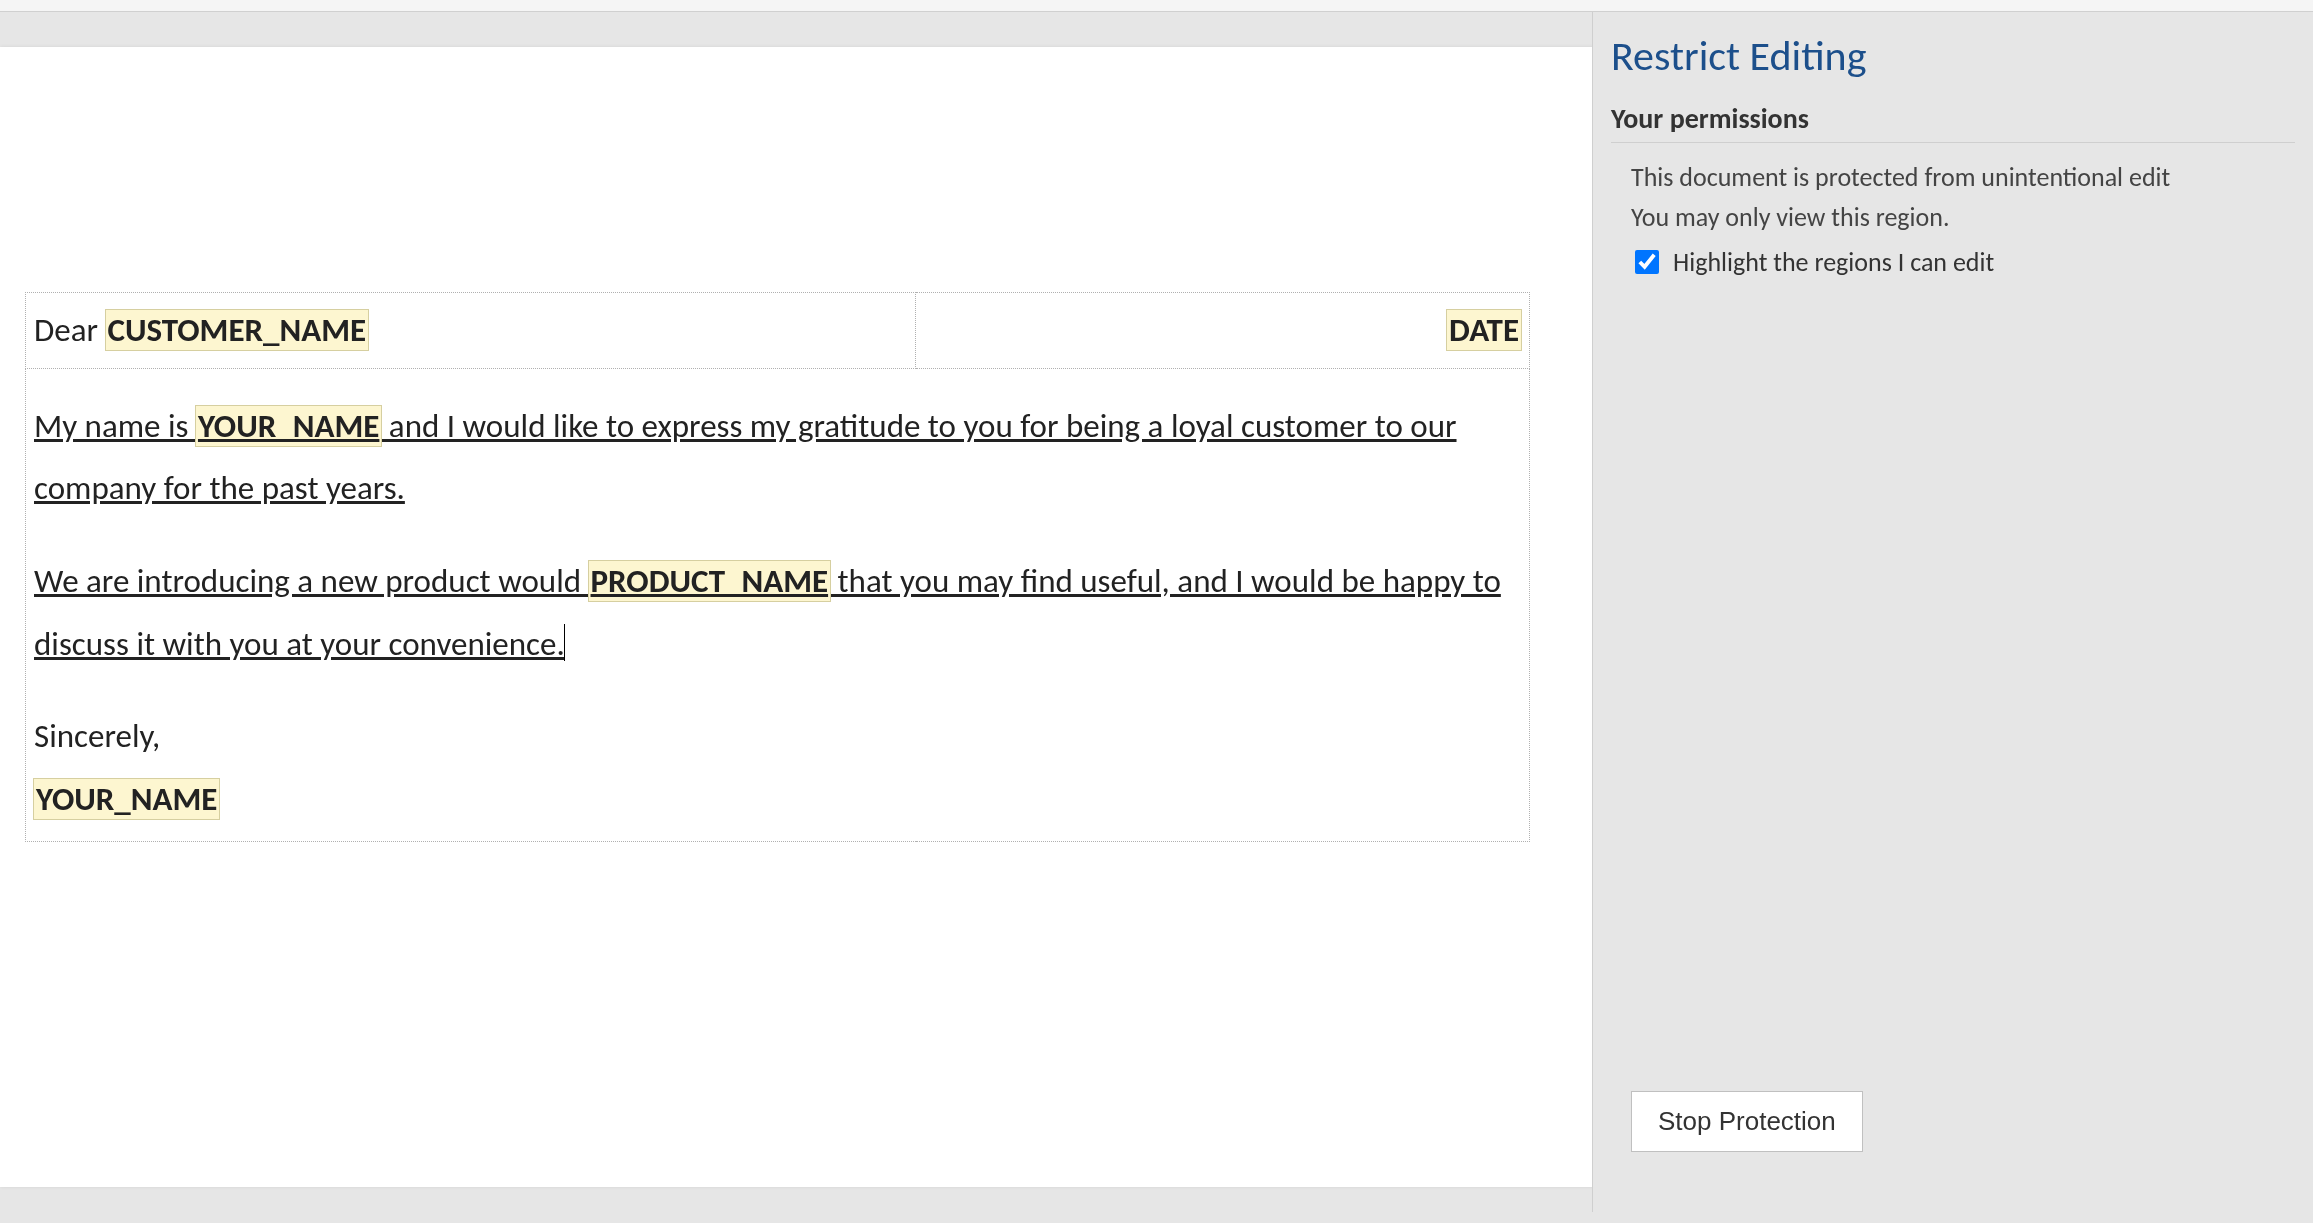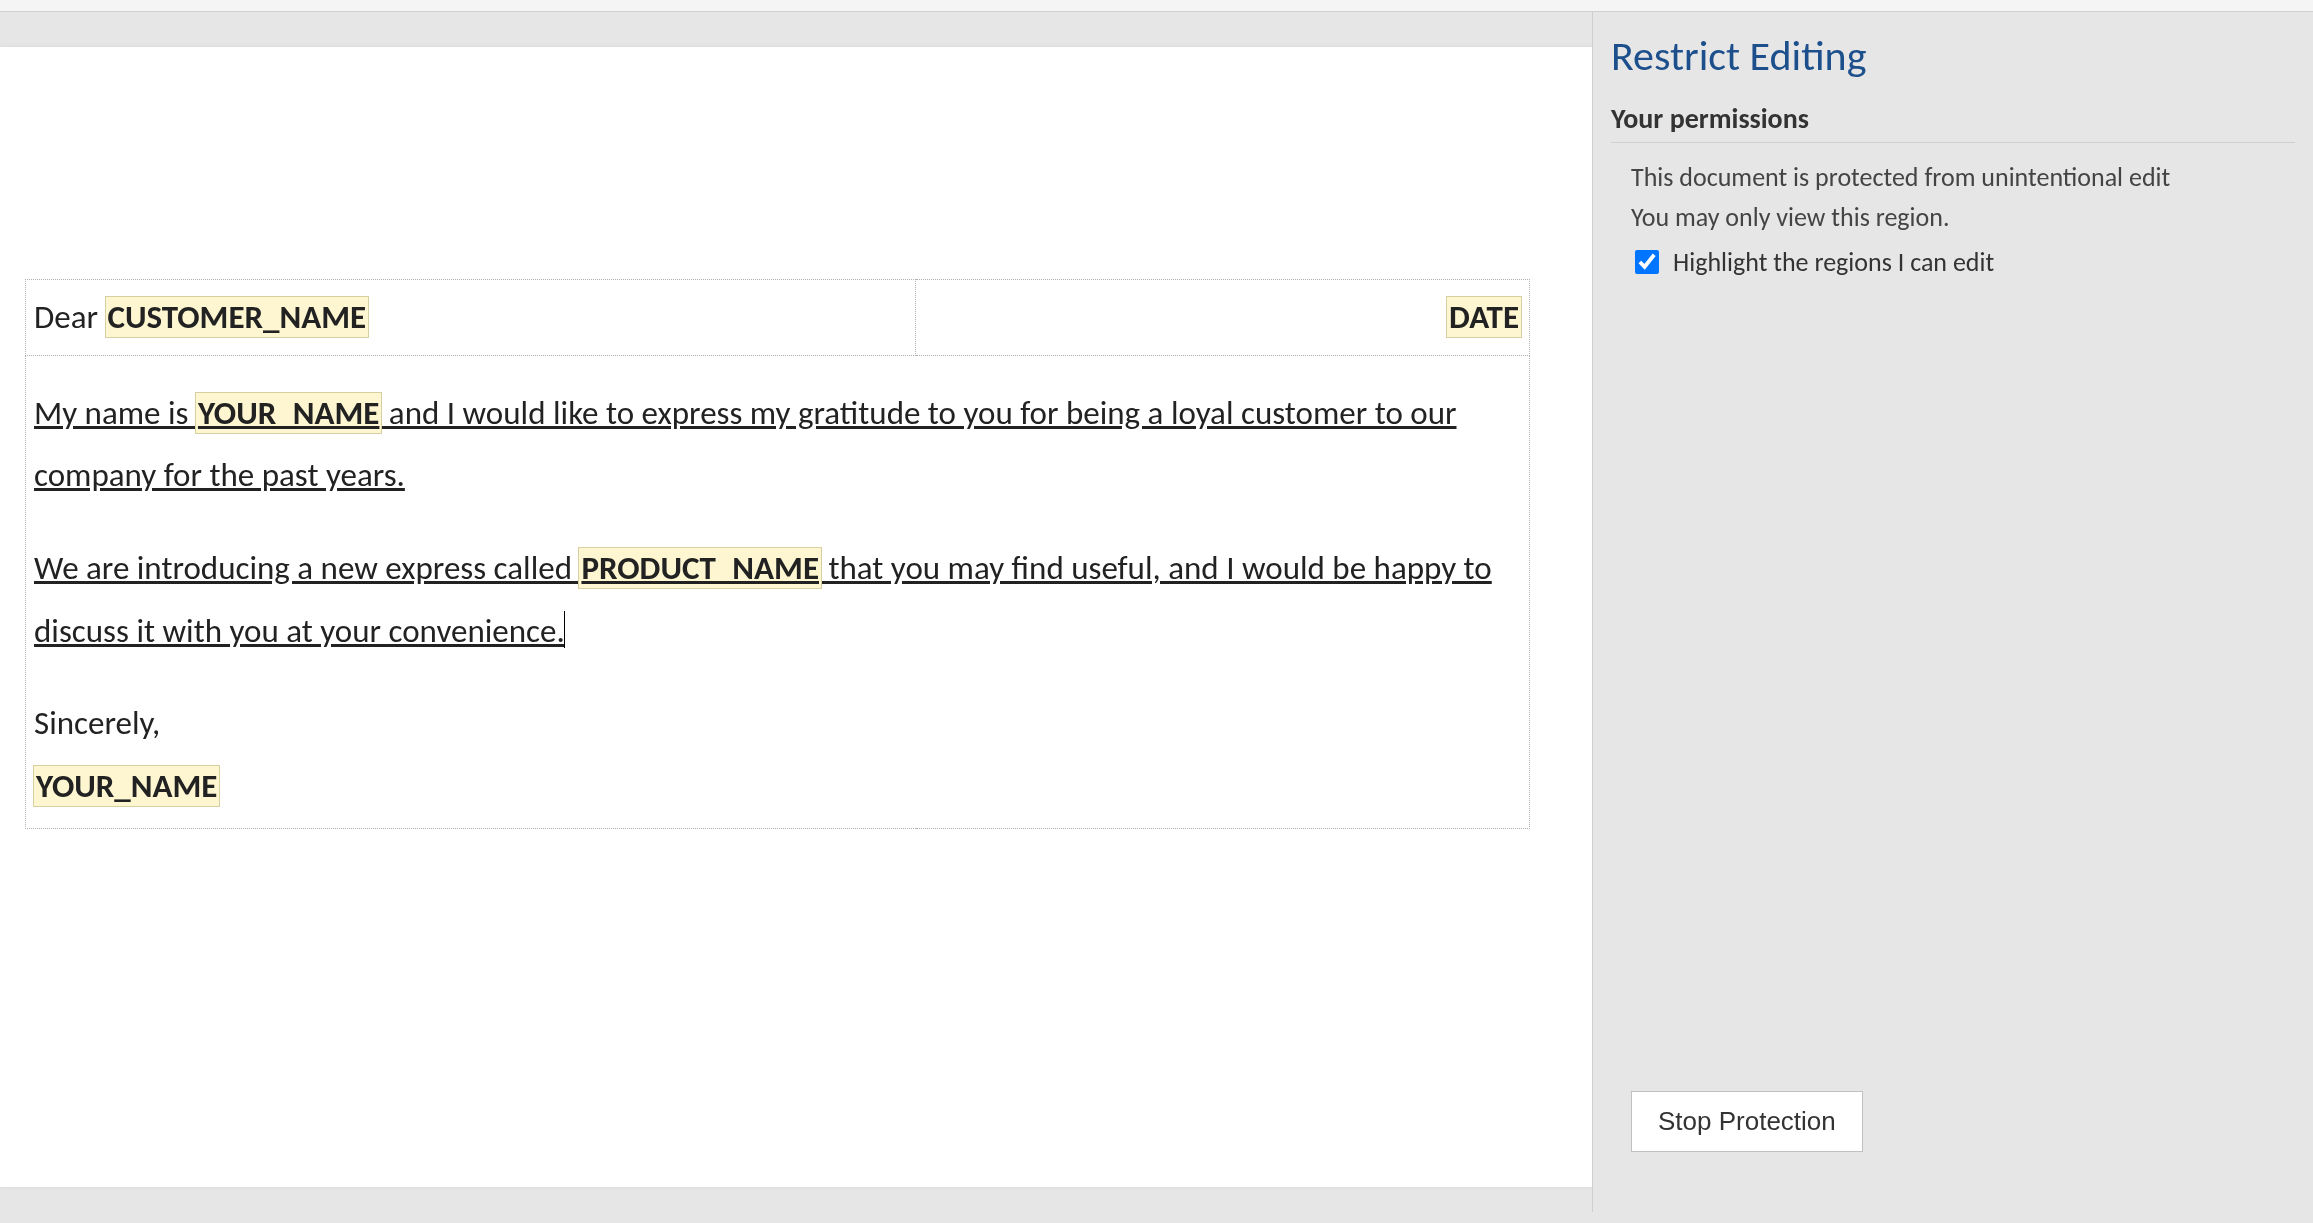--- a/index.html
+++ b/index.html
@@ -31,21 +31,21 @@
     margin-top: 35px;
     margin-left: 0;
     width: 1630px;
     background: #ffffff;
     box-shadow: 0 0 4px rgba(0,0,0,0.08);
     position: relative;
     height: 1140px;
   }
   .doc-table {
     position: absolute;
-    top: 232px;
+    top: 245px;
     left: 25px;
     width: 1505px;
     border-collapse: collapse;
   }
   .doc-table td {
     border: 1px dotted #b0b0b0;
     padding: 6px 8px 6px 8px;
     vertical-align: top;
     font-size: 33px;
     line-height: 1.9;
@@ -161,21 +161,21 @@
         <td class="top-right-cell">
           <span class="editable">DATE</span>
         </td>
       </tr>
       <tr>
         <td colspan="2" class="body-cell">
           <div class="para">
             <span>My name is </span><span class="editable">YOUR_NAME</span><span> and I would like to express my gratitude to you for being a loyal customer to our company for the past years.</span>
           </div>
           <div class="para">
-            <span>We are introducing a new express called </span><span class="editable">PRODUCT_NAME</span><span> that you may find useful, and I would be happy to discuss it with you at your convenience.</span><span class="caret"></span>
+            <span>We are introducing a new product would </span><span class="editable">PRODUCT_NAME</span><span> that you may find useful, and I would be happy to discuss it with you at your convenience.</span><span class="caret"></span>
           </div>
           <div class="sig">
             <div>Sincerely,</div>
             <div><span class="editable">YOUR_NAME</span></div>
           </div>
         </td>
       </tr>
     </tbody>
       </table>
   </div>

